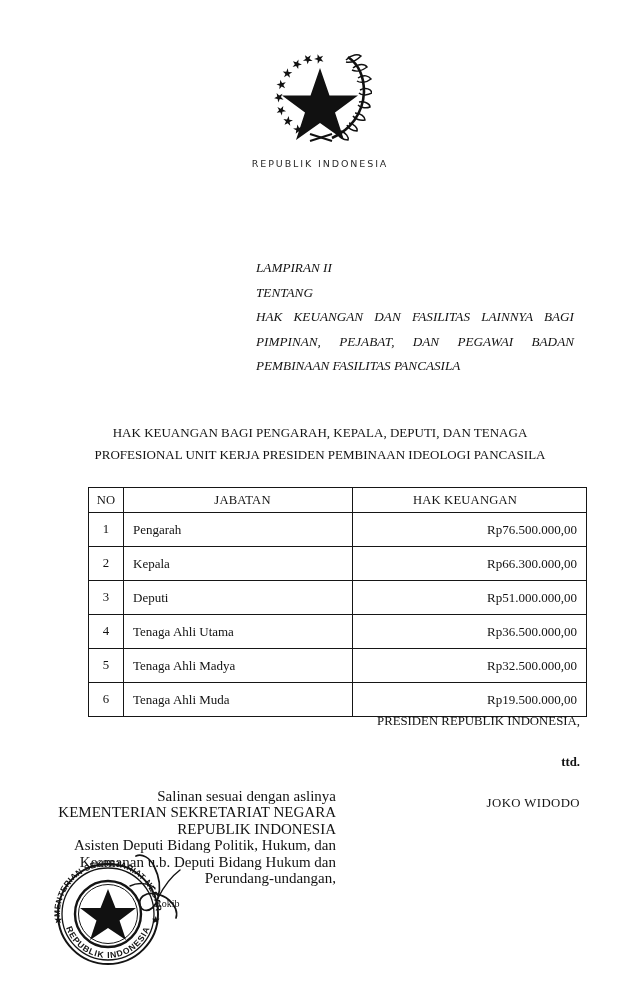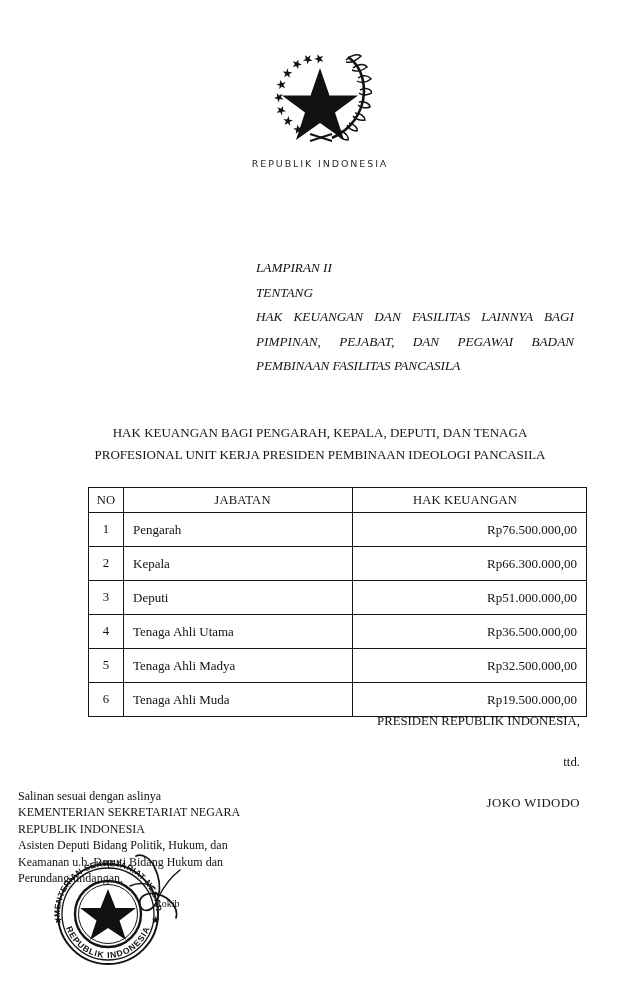--- a/index.html
+++ b/index.html
@@ -102,31 +102,31 @@
 
   
   #signature-block {
     position: absolute;
     left: 330px;
     top: 714px;
     width: 250px;
     text-align: right;
     font-size: 12.8px;
   }
-  #signature-block .sig-ttd   { margin-top: 26px; }
+  #signature-block .sig-ttd   { margin-top: 26px; font-weight: bold; }
   #signature-block .sig-name  { margin-top: 26px; letter-spacing: 0.4px; }
 
   
   #certification-block {
     position: absolute;
     left: 18px;
     top: 788px;
     width: 318px;
-    text-align: left;
-    font-size: 12px;
+    text-align: right;
+    font-size: 15px;
     line-height: 16.4px;
   }
   #certification-block div { white-space: nowrap; }
 
   
   #official-seal {
     position: absolute;
     left: 44px;
     top: 856px;
     width: 128px;

